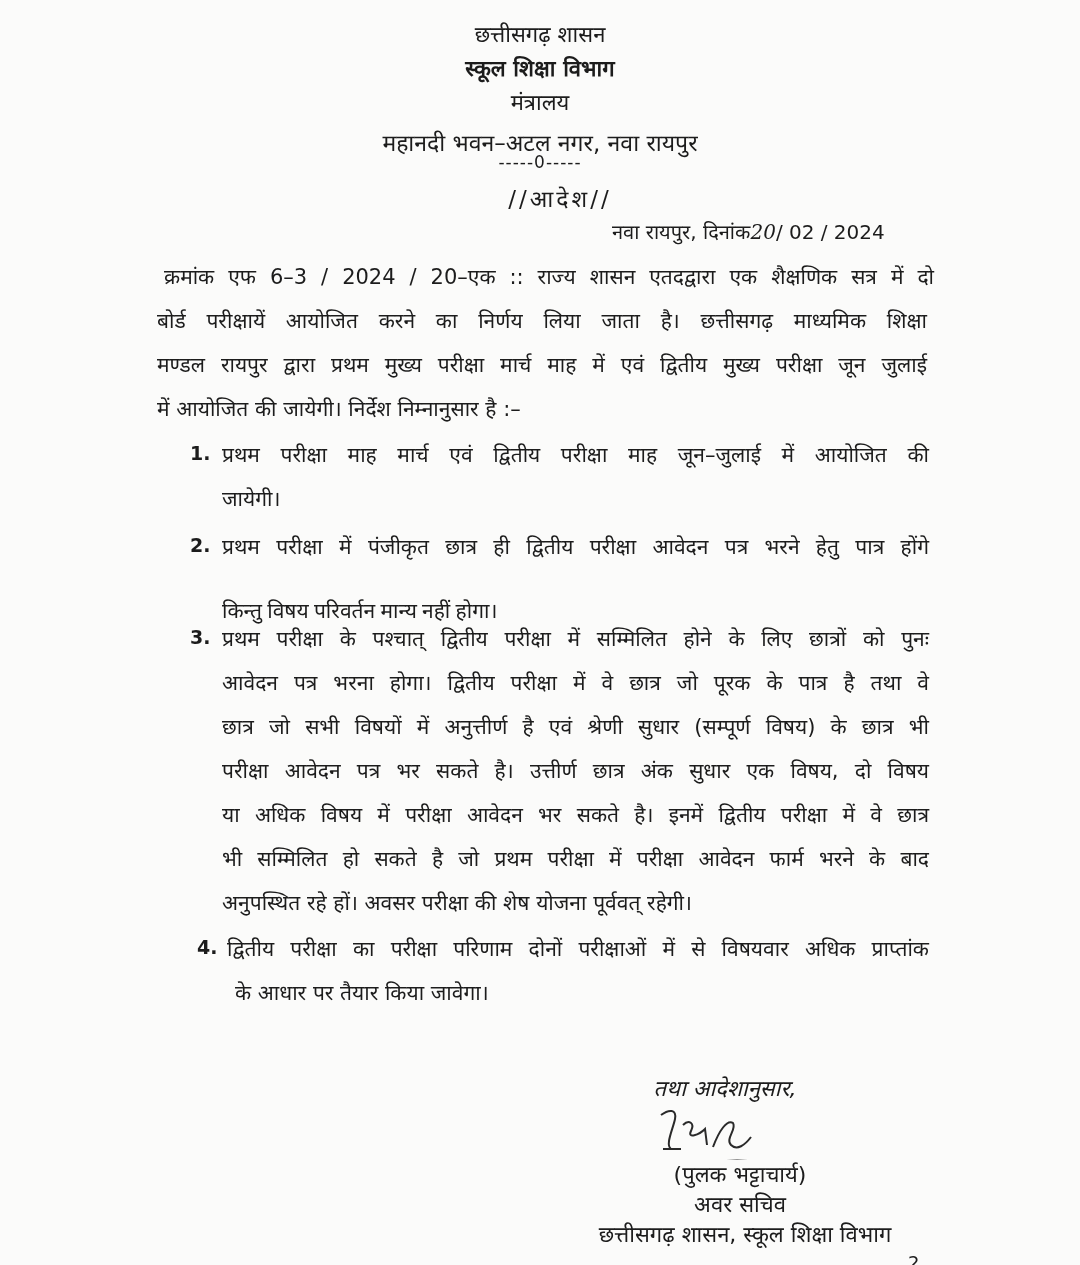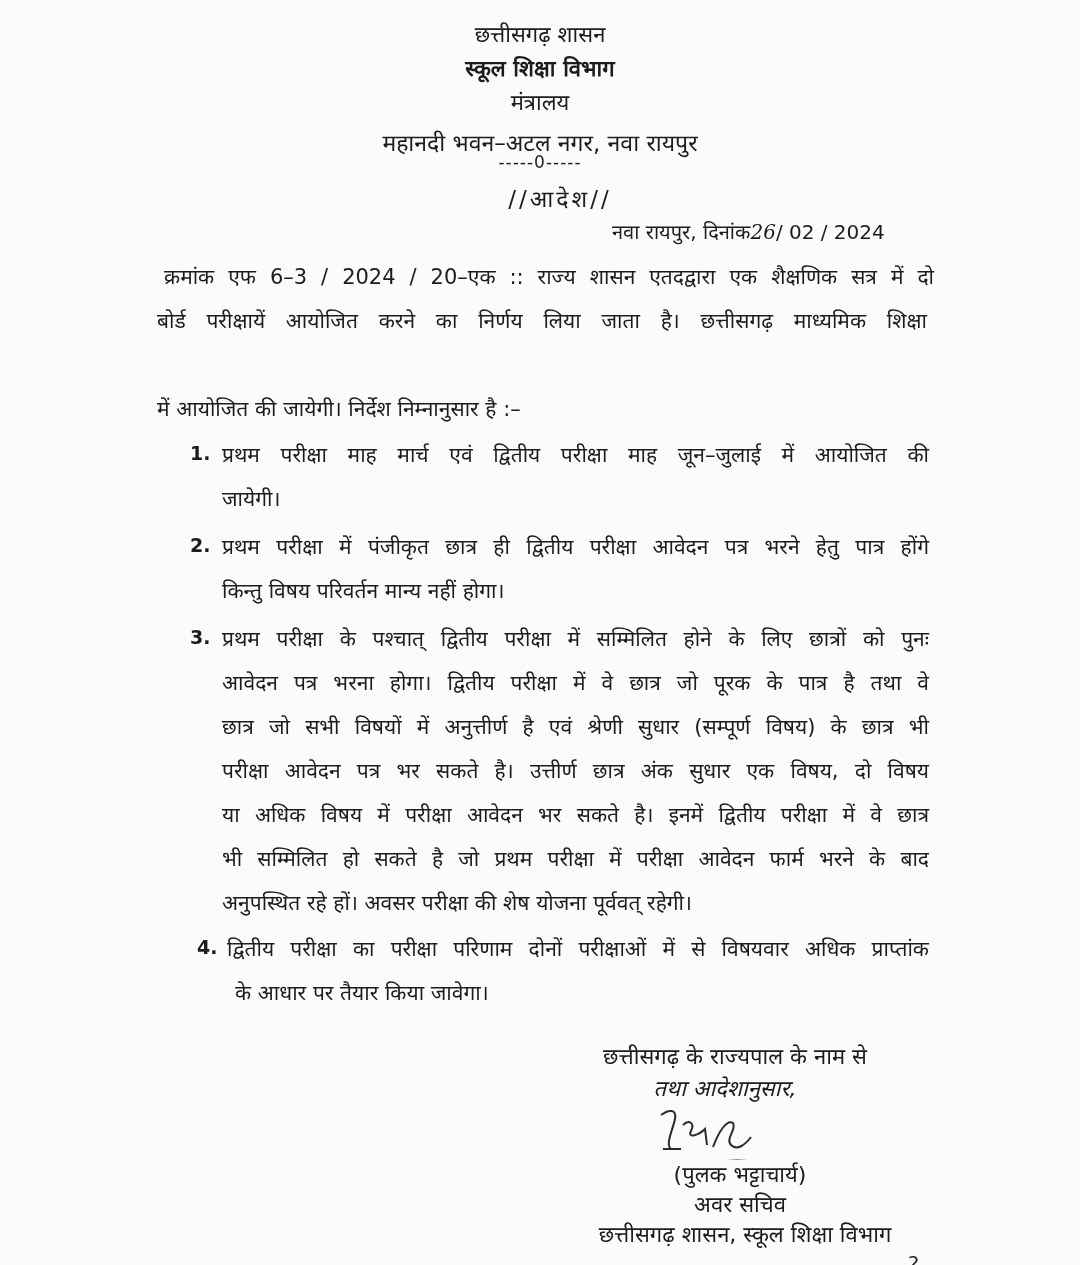--- a/index.html
+++ b/index.html
@@ -25,49 +25,49 @@
 <div class="page">
 
   <div class="hdr" style="top:18px;">छत्तीसगढ़ शासन</div>
   <div class="hdr" style="top:52px;font-weight:bold;">स्कूल शिक्षा विभाग</div>
   <div class="hdr" style="top:86px;">मंत्रालय</div>
   <div class="hdr" style="top:118px; font-size:23px;margin-top:8px;">महानदी भवन–अटल नगर, नवा रायपुर</div>
   <div class="hdr" style="top:152px; font-size:17px; letter-spacing:1px;">-----0-----</div>
   <div class="hdr" style="top:182px; font-size:23px; letter-spacing:3px;margin-left:20px;">//आदेश//</div>
 
   <div class="line" style="left:612px; top:218px; font-size:20px;">
-    <span>नवा रायपुर, दिनांक</span><span class="handdate">26</span><span>/ 02 / 2024</span>
+    <span>नवा रायपुर, दिनांक</span><span class="handdate">20</span><span>/ 02 / 2024</span>
   </div>
 
   <div class="line just" style="left:164px; top:262px; width:770px;">क्रमांक एफ 6–3 / 2024 / 20–एक :: राज्य शासन एतदद्वारा एक शैक्षणिक सत्र में दो</div>
   <div class="line just" style="left:157px; top:306px; width:770px;">बोर्ड परीक्षायें आयोजित करने का निर्णय लिया जाता है। छत्तीसगढ़ माध्यमिक शिक्षा</div>
+  <div class="line just" style="left:157px; top:350px; width:770px;">मण्डल रायपुर द्वारा प्रथम मुख्य परीक्षा मार्च माह में एवं द्वितीय मुख्य परीक्षा जून जुलाई</div>
   <div class="line" style="left:157px; top:394px;">में आयोजित की जायेगी। निर्देश निम्नानुसार है :–</div>
 
   <div class="num" style="left:190px; top:442px;">1.</div>
   <div class="line just" style="left:222px; top:440px; width:707px;">प्रथम परीक्षा माह मार्च एवं द्वितीय परीक्षा माह जून–जुलाई में आयोजित की</div>
   <div class="line" style="left:222px; top:484px;">जायेगी।</div>
 
   <div class="num" style="left:190px; top:534px;">2.</div>
   <div class="line just" style="left:222px; top:532px; width:707px;">प्रथम परीक्षा में पंजीकृत छात्र ही द्वितीय परीक्षा आवेदन पत्र भरने हेतु पात्र होंगे</div>
-  <div class="line" style="left:222px; top:576px;">किन्तु विषय परिवर्तन मान्य नहीं होगा।</div>
+  <div class="line" style="left:222px; top:596px;font-family:Liberation Serif, serif;">किन्तु विषय परिवर्तन मान्य नहीं होगा।</div>
 
   <div class="num" style="left:190px; top:626px;">3.</div>
   <div class="line just" style="left:222px; top:624px; width:707px;">प्रथम परीक्षा के पश्चात् द्वितीय परीक्षा में सम्मिलित होने के लिए छात्रों को पुनः</div>
   <div class="line just" style="left:222px; top:668px; width:707px;">आवेदन पत्र भरना होगा। द्वितीय परीक्षा में वे छात्र जो पूरक के पात्र है तथा वे</div>
   <div class="line just" style="left:222px; top:712px; width:707px;">छात्र जो सभी विषयों में अनुत्तीर्ण है एवं श्रेणी सुधार (सम्पूर्ण विषय) के छात्र भी</div>
   <div class="line just" style="left:222px; top:756px; width:707px;">परीक्षा आवेदन पत्र भर सकते है। उत्तीर्ण छात्र अंक सुधार एक विषय, दो विषय</div>
   <div class="line just" style="left:222px; top:800px; width:707px;">या अधिक विषय में परीक्षा आवेदन भर सकते है। इनमें द्वितीय परीक्षा में वे छात्र</div>
   <div class="line just" style="left:222px; top:844px; width:707px;">भी सम्मिलित हो सकते है जो प्रथम परीक्षा में परीक्षा आवेदन फार्म भरने के बाद</div>
   <div class="line" style="left:222px; top:888px;">अनुपस्थित रहे हों। अवसर परीक्षा की शेष योजना पूर्ववत् रहेगी।</div>
 
   <div class="num" style="left:197px; top:936px;">4.</div>
   <div class="line just" style="left:227px; top:934px; width:702px;">द्वितीय परीक्षा का परीक्षा परिणाम दोनों परीक्षाओं में से विषयवार अधिक प्राप्तांक</div>
   <div class="line" style="left:235px; top:978px;">के आधार पर तैयार किया जावेगा।</div>
 
-  <div class="sig" style="left:560px; top:1040px; width:350px;">छत्तीसगढ़ के राज्यपाल के नाम से</div>
   <div class="sig" style="left:620px; top:1072px; width:210px;font-style:italic;">तथा आदेशानुसार,</div>
 
   <svg class="signature" width="120" height="55" viewBox="0 0 120 55">
     <path d="M6 10 C14 4, 22 4, 20 14 C18 24, 10 40, 16 44 M8 44 L26 44" fill="none" stroke="#2a2a2a" stroke-width="2"></path>
     <path d="M28 20 C34 14, 40 18, 36 26 C32 34, 44 30, 50 24 L52 40" fill="none" stroke="#2a2a2a" stroke-width="2"></path>
     <path d="M58 42 C64 26, 72 14, 78 18 C82 24, 70 34, 76 40 C82 46, 90 40, 96 32" fill="none" stroke="#2a2a2a" stroke-width="2"></path>
     <path d="M40 62 C70 52, 110 54, 118 64" fill="none" stroke="#2a2a2a" stroke-width="1.6"></path>
   </svg>
 
   <div class="sig" style="left:640px; top:1158px; width:200px;">(पुलक भट्टाचार्य)</div>

